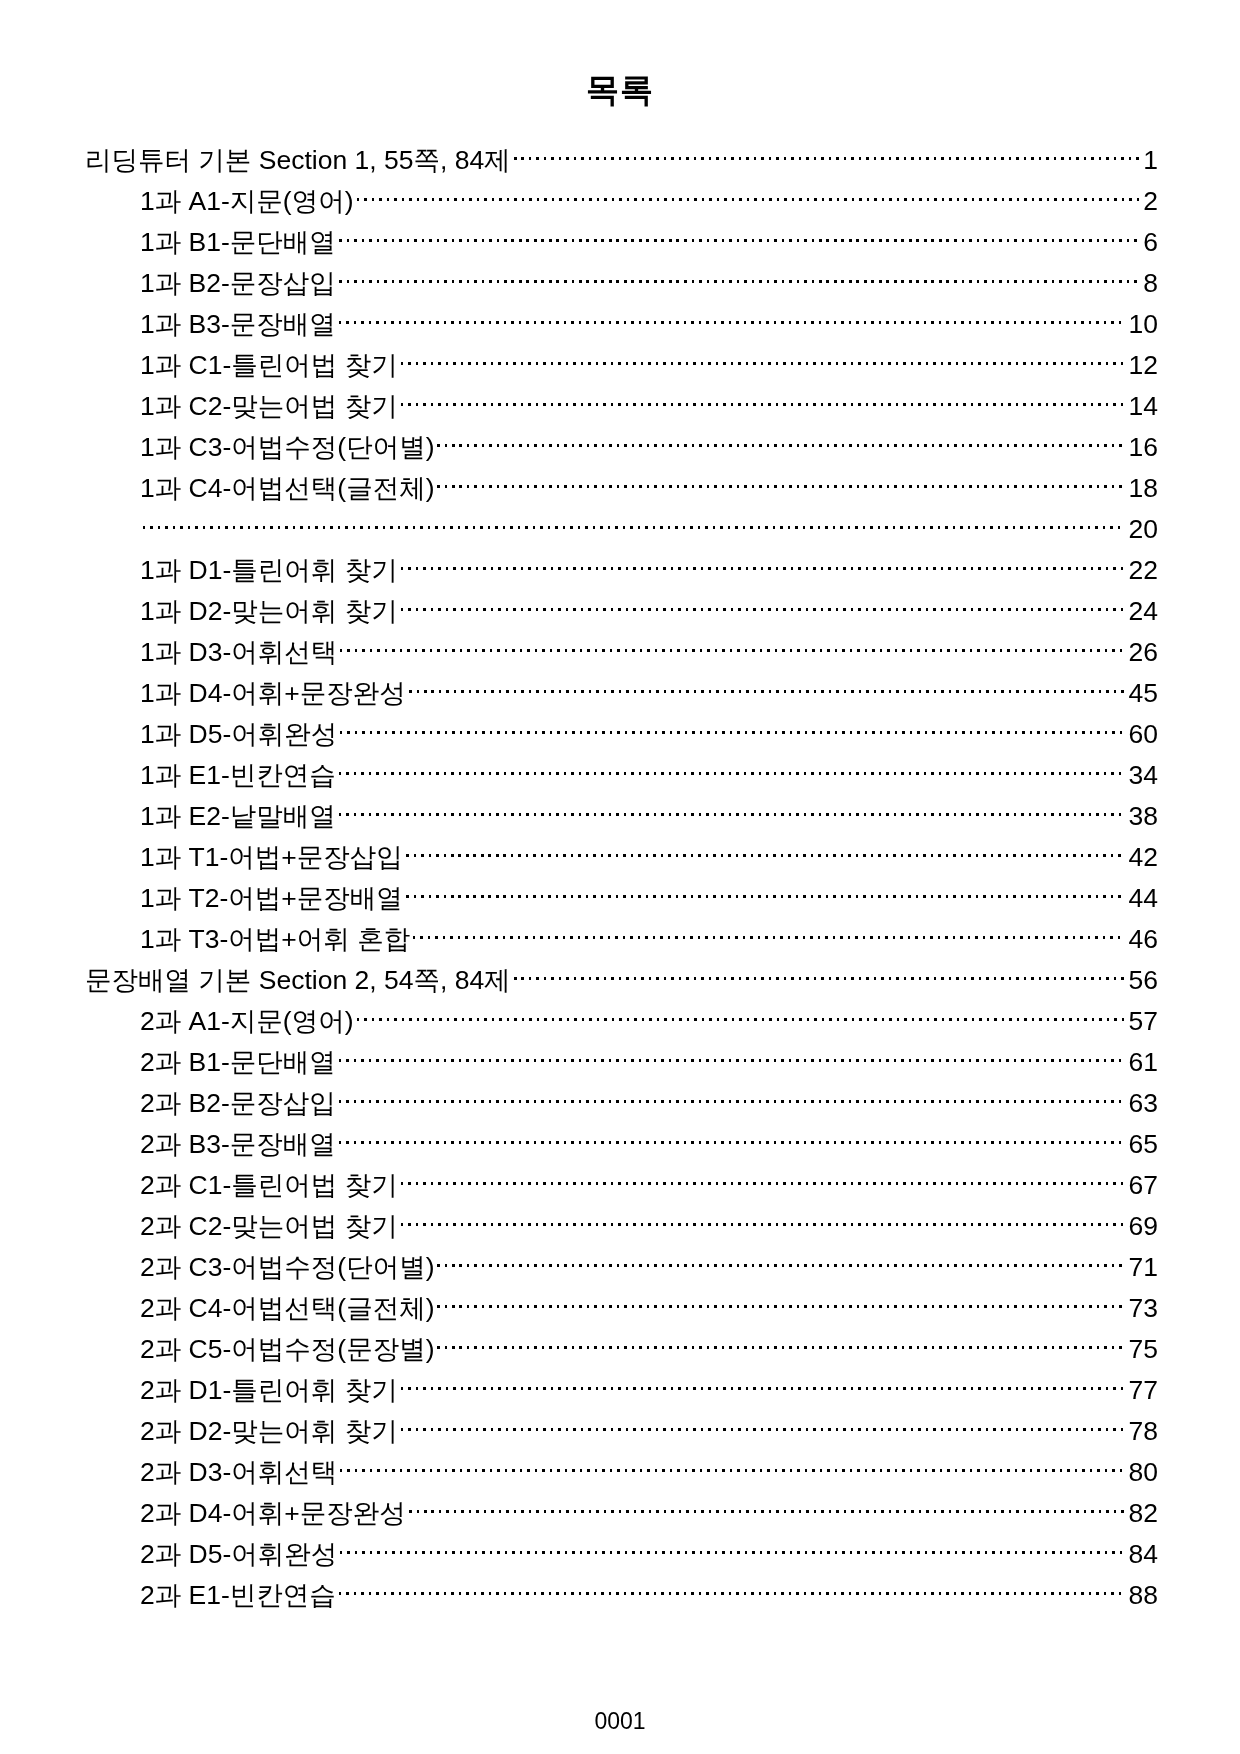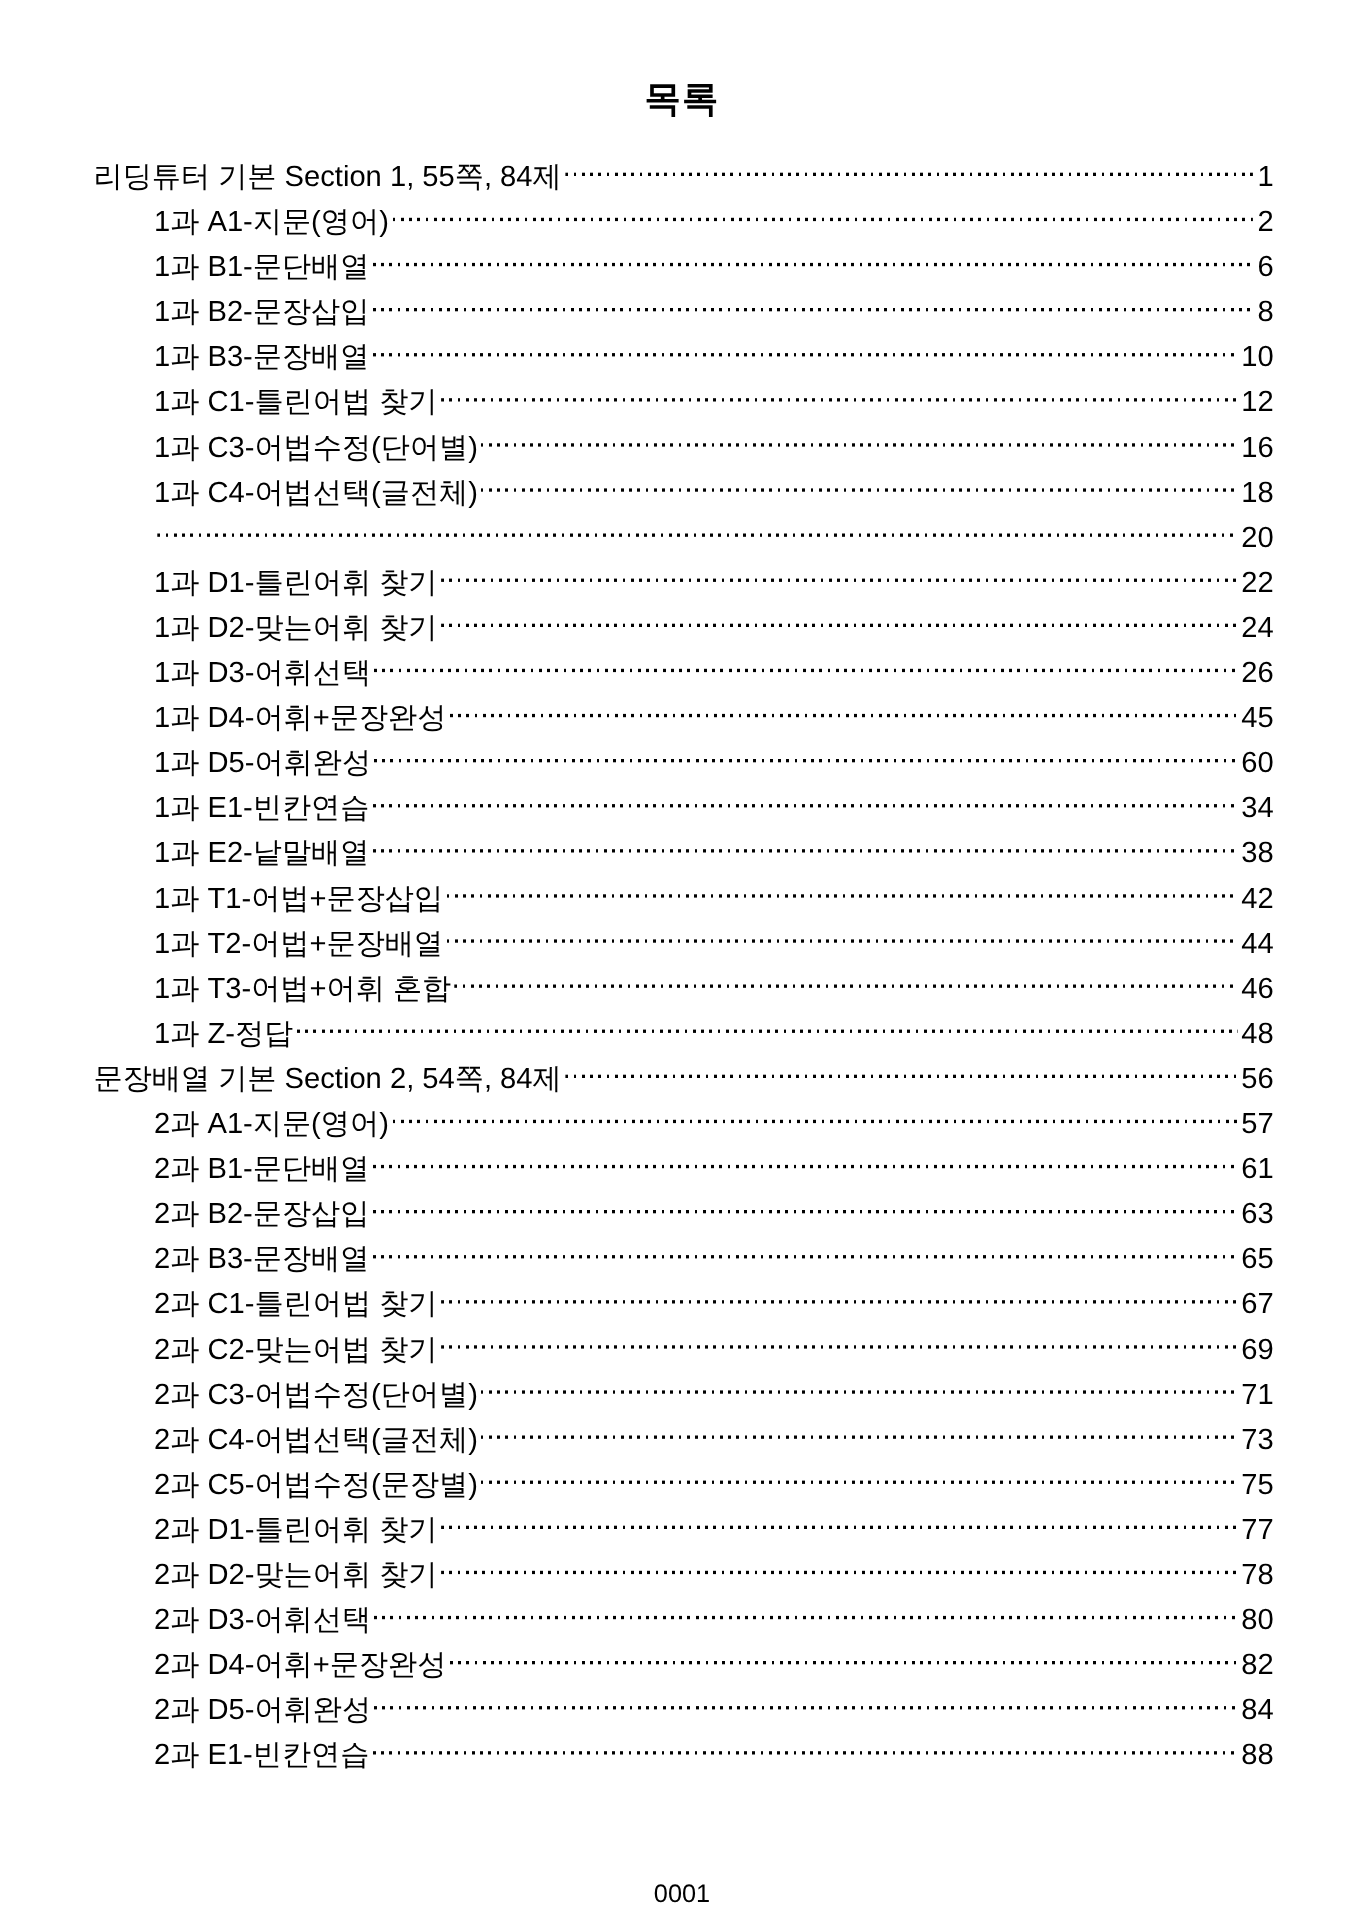--- a/index.html
+++ b/index.html
@@ -97,20 +97,25 @@
         <span class="label">1과 B3-문장배열</span>
         <span class="leader"></span>
         <span class="pagenum">10</span>
       </div>
       <div class="toc-row sub">
         <span class="label">1과 C1-틀린어법 찾기</span>
         <span class="leader"></span>
         <span class="pagenum">12</span>
       </div>
       <div class="toc-row sub">
+        <span class="label">1과 C2-맞는어법 찾기</span>
+        <span class="leader"></span>
+        <span class="pagenum">14</span>
+      </div>
+      <div class="toc-row sub">
         <span class="label">1과 C3-어법수정(단어별)</span>
         <span class="leader"></span>
         <span class="pagenum">16</span>
       </div>
       <div class="toc-row sub">
         <span class="label">1과 C4-어법선택(글전체)</span>
         <span class="leader"></span>
         <span class="pagenum">18</span>
       </div>
       <div class="toc-row sub">
@@ -159,25 +164,20 @@
       </div>
       <div class="toc-row sub">
         <span class="label">1과 T2-어법+문장배열</span>
         <span class="leader"></span>
         <span class="pagenum">44</span>
       </div>
       <div class="toc-row sub">
         <span class="label">1과 T3-어법+어휘 혼합</span>
         <span class="leader"></span>
         <span class="pagenum">46</span>
-      </div>
-      <div class="toc-row sub">
-        <span class="label">1과 Z-정답</span>
-        <span class="leader"></span>
-        <span class="pagenum">48</span>
       </div>
       <div class="toc-row">
         <span class="label">문장배열 기본 Section 2, 54쪽, 84제</span>
         <span class="leader"></span>
         <span class="pagenum">56</span>
       </div>
       <div class="toc-row sub">
         <span class="label">2과 A1-지문(영어)</span>
         <span class="leader"></span>
         <span class="pagenum">57</span>

